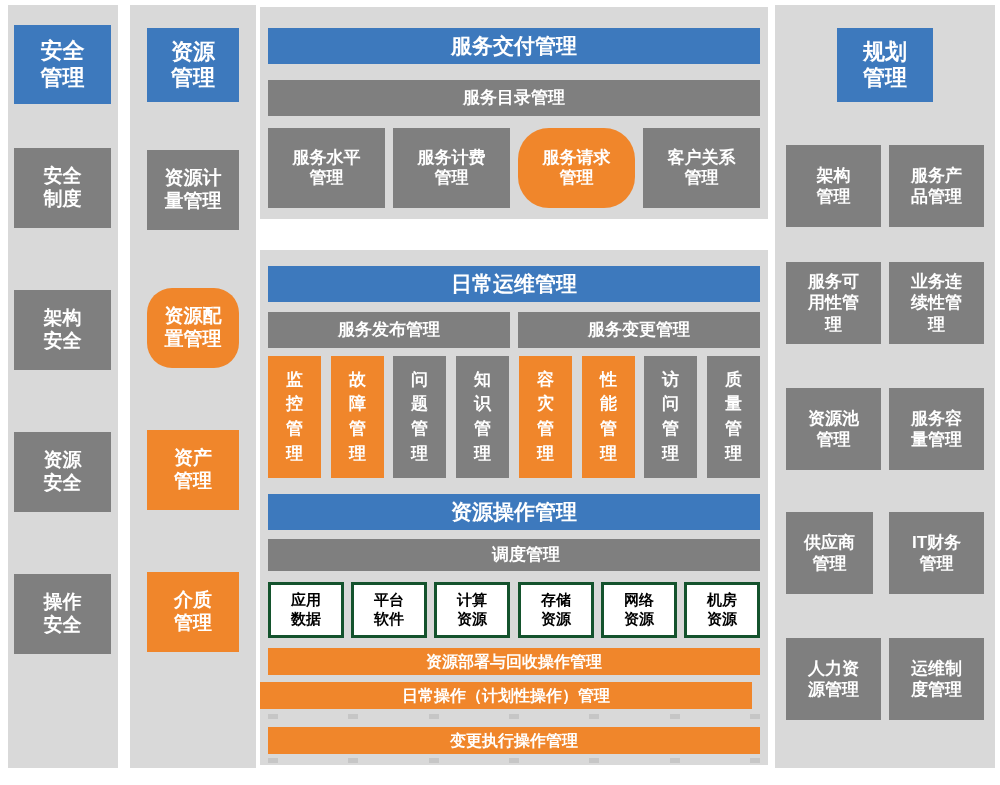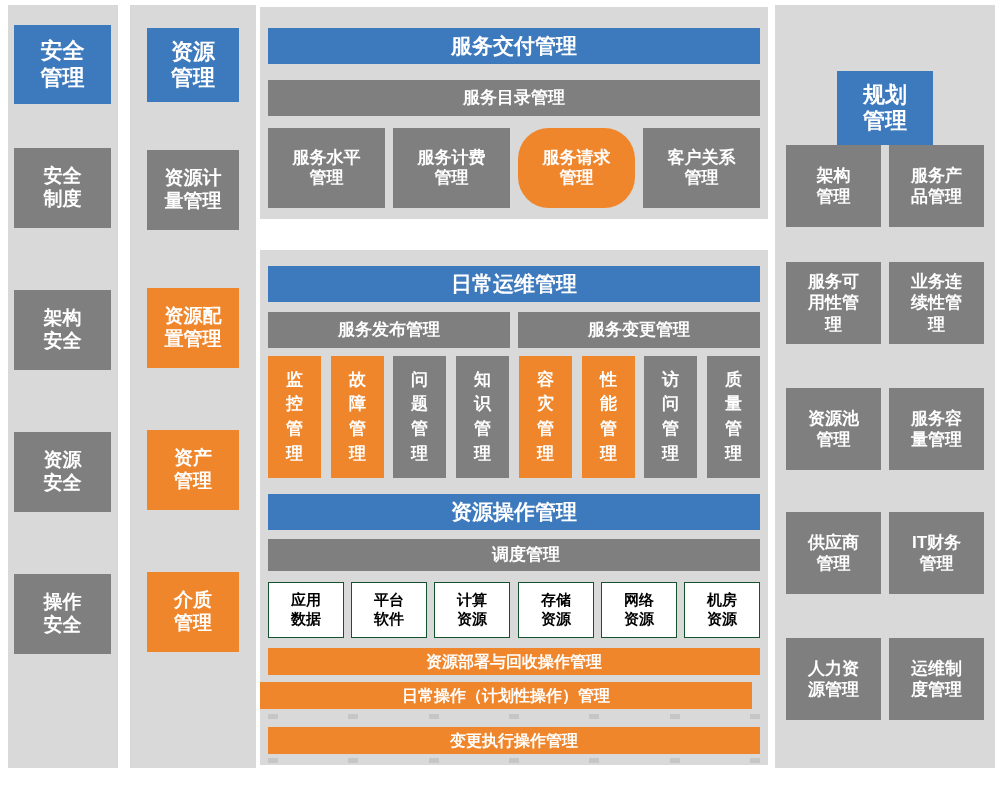--- a/index.html
+++ b/index.html
@@ -8,21 +8,21 @@
   .canvas { position:relative; width:1000px; height:785px; background:#ffffff; overflow:hidden; }
   .strip { position:absolute; background:#D9D9D9; }
   .box {
     position:absolute; display:flex; align-items:center; justify-content:center;
     text-align:center; font-weight:bold; color:#ffffff;
     white-space:pre-line; line-height:1.2;
   }
   .blue   { background:#3D79BD; }
   .gray   { background:#7F7F7F; }
   .orange { background:#F0862B; }
-  .whitebox { background:#ffffff; color:#000000; border:1px solid #14532d; }
+  .whitebox { background:#ffffff; color:#000000; border:3px solid #14532d; }
   .hdr   { font-size:22px; }
   .colbox{ font-size:19px; }
   .title { font-size:21px; }
   .bar   { font-size:17px; }
   .cell  { font-size:17px; }
   .vcell { font-size:17px; line-height:1.45; }
   .rcell { font-size:17px; line-height:1.25; }
   .wcell { font-size:15px; line-height:1.25; }
   .obar  { font-size:16px; }
   .tickrow { position:absolute; display:flex; justify-content:space-between; }
@@ -44,21 +44,21 @@
 安全</div>
     <div class="box gray colbox" style="left:6px; top:569px; width:97px; height:80px;">操作
 安全</div>
   </div>
 
   <div class="strip" style="left:130px; top:5px; width:126px; height:763px;">
     <div class="box blue hdr" style="left:17px; top:23px; width:92px; height:74px;">资源
 管理</div>
     <div class="box gray colbox" style="left:17px; top:145px; width:92px; height:80px;">资源计
 量管理</div>
-    <div class="box orange colbox" style="left:17px; top:283px; width:92px; height:80px;">资源配
+    <div class="box orange colbox" style="left:17px; top:283px; width:92px; height:80px;border-radius:25px;">资源配
 置管理</div>
     <div class="box orange colbox" style="left:17px; top:425px; width:92px; height:80px;">资产
 管理</div>
     <div class="box orange colbox" style="left:17px; top:567px; width:92px; height:80px;">介质
 管理</div>
   </div>
 
   <div class="strip" style="left:260px; top:7px; width:508px; height:212px;">
     <div class="box blue title" style="left:8px; top:21px; width:492px; height:36px;">服务交付管理</div>
     <div class="box gray bar" style="left:8px; top:73px; width:492px; height:36px;">服务目录管理</div>
@@ -142,37 +142,37 @@
         <span class="tick"></span>
         <span class="tick"></span>
         <span class="tick"></span>
         <span class="tick"></span>
         <span class="tick"></span>
         <span class="tick"></span>
     </div>
   </div>
 
   <div class="strip" style="left:775px; top:5px; width:220px; height:763px;">
-    <div class="box blue hdr" style="left:62px; top:23px; width:96px; height:74px;margin-top:43px;">规划
+    <div class="box blue hdr" style="left:62px; top:23px; width:96px; height:74px;">规划
 管理</div>
     <div class="box gray rcell" style="left:11px; top:140px; width:95px; height:82px;">架构
 管理</div>
     <div class="box gray rcell" style="left:114px; top:140px; width:95px; height:82px;">服务产
 品管理</div>
     <div class="box gray rcell" style="left:11px; top:257px; width:95px; height:82px;">服务可
 用性管
 理</div>
     <div class="box gray rcell" style="left:114px; top:257px; width:95px; height:82px;">业务连
 续性管
 理</div>
     <div class="box gray rcell" style="left:11px; top:383px; width:95px; height:82px;">资源池
 管理</div>
     <div class="box gray rcell" style="left:114px; top:383px; width:95px; height:82px;">服务容
 量管理</div>
-    <div class="box gray rcell" style="left:11px; top:507px; width:95px; height:82px;">供应商
+    <div class="box gray rcell" style="left:11px; top:507px; width:87px; height:82px;">供应商
 管理</div>
     <div class="box gray rcell" style="left:114px; top:507px; width:95px; height:82px;">IT财务
 管理</div>
     <div class="box gray rcell" style="left:11px; top:633px; width:95px; height:82px;">人力资
 源管理</div>
     <div class="box gray rcell" style="left:114px; top:633px; width:95px; height:82px;">运维制
 度管理</div>
   </div>
 
 </div>

